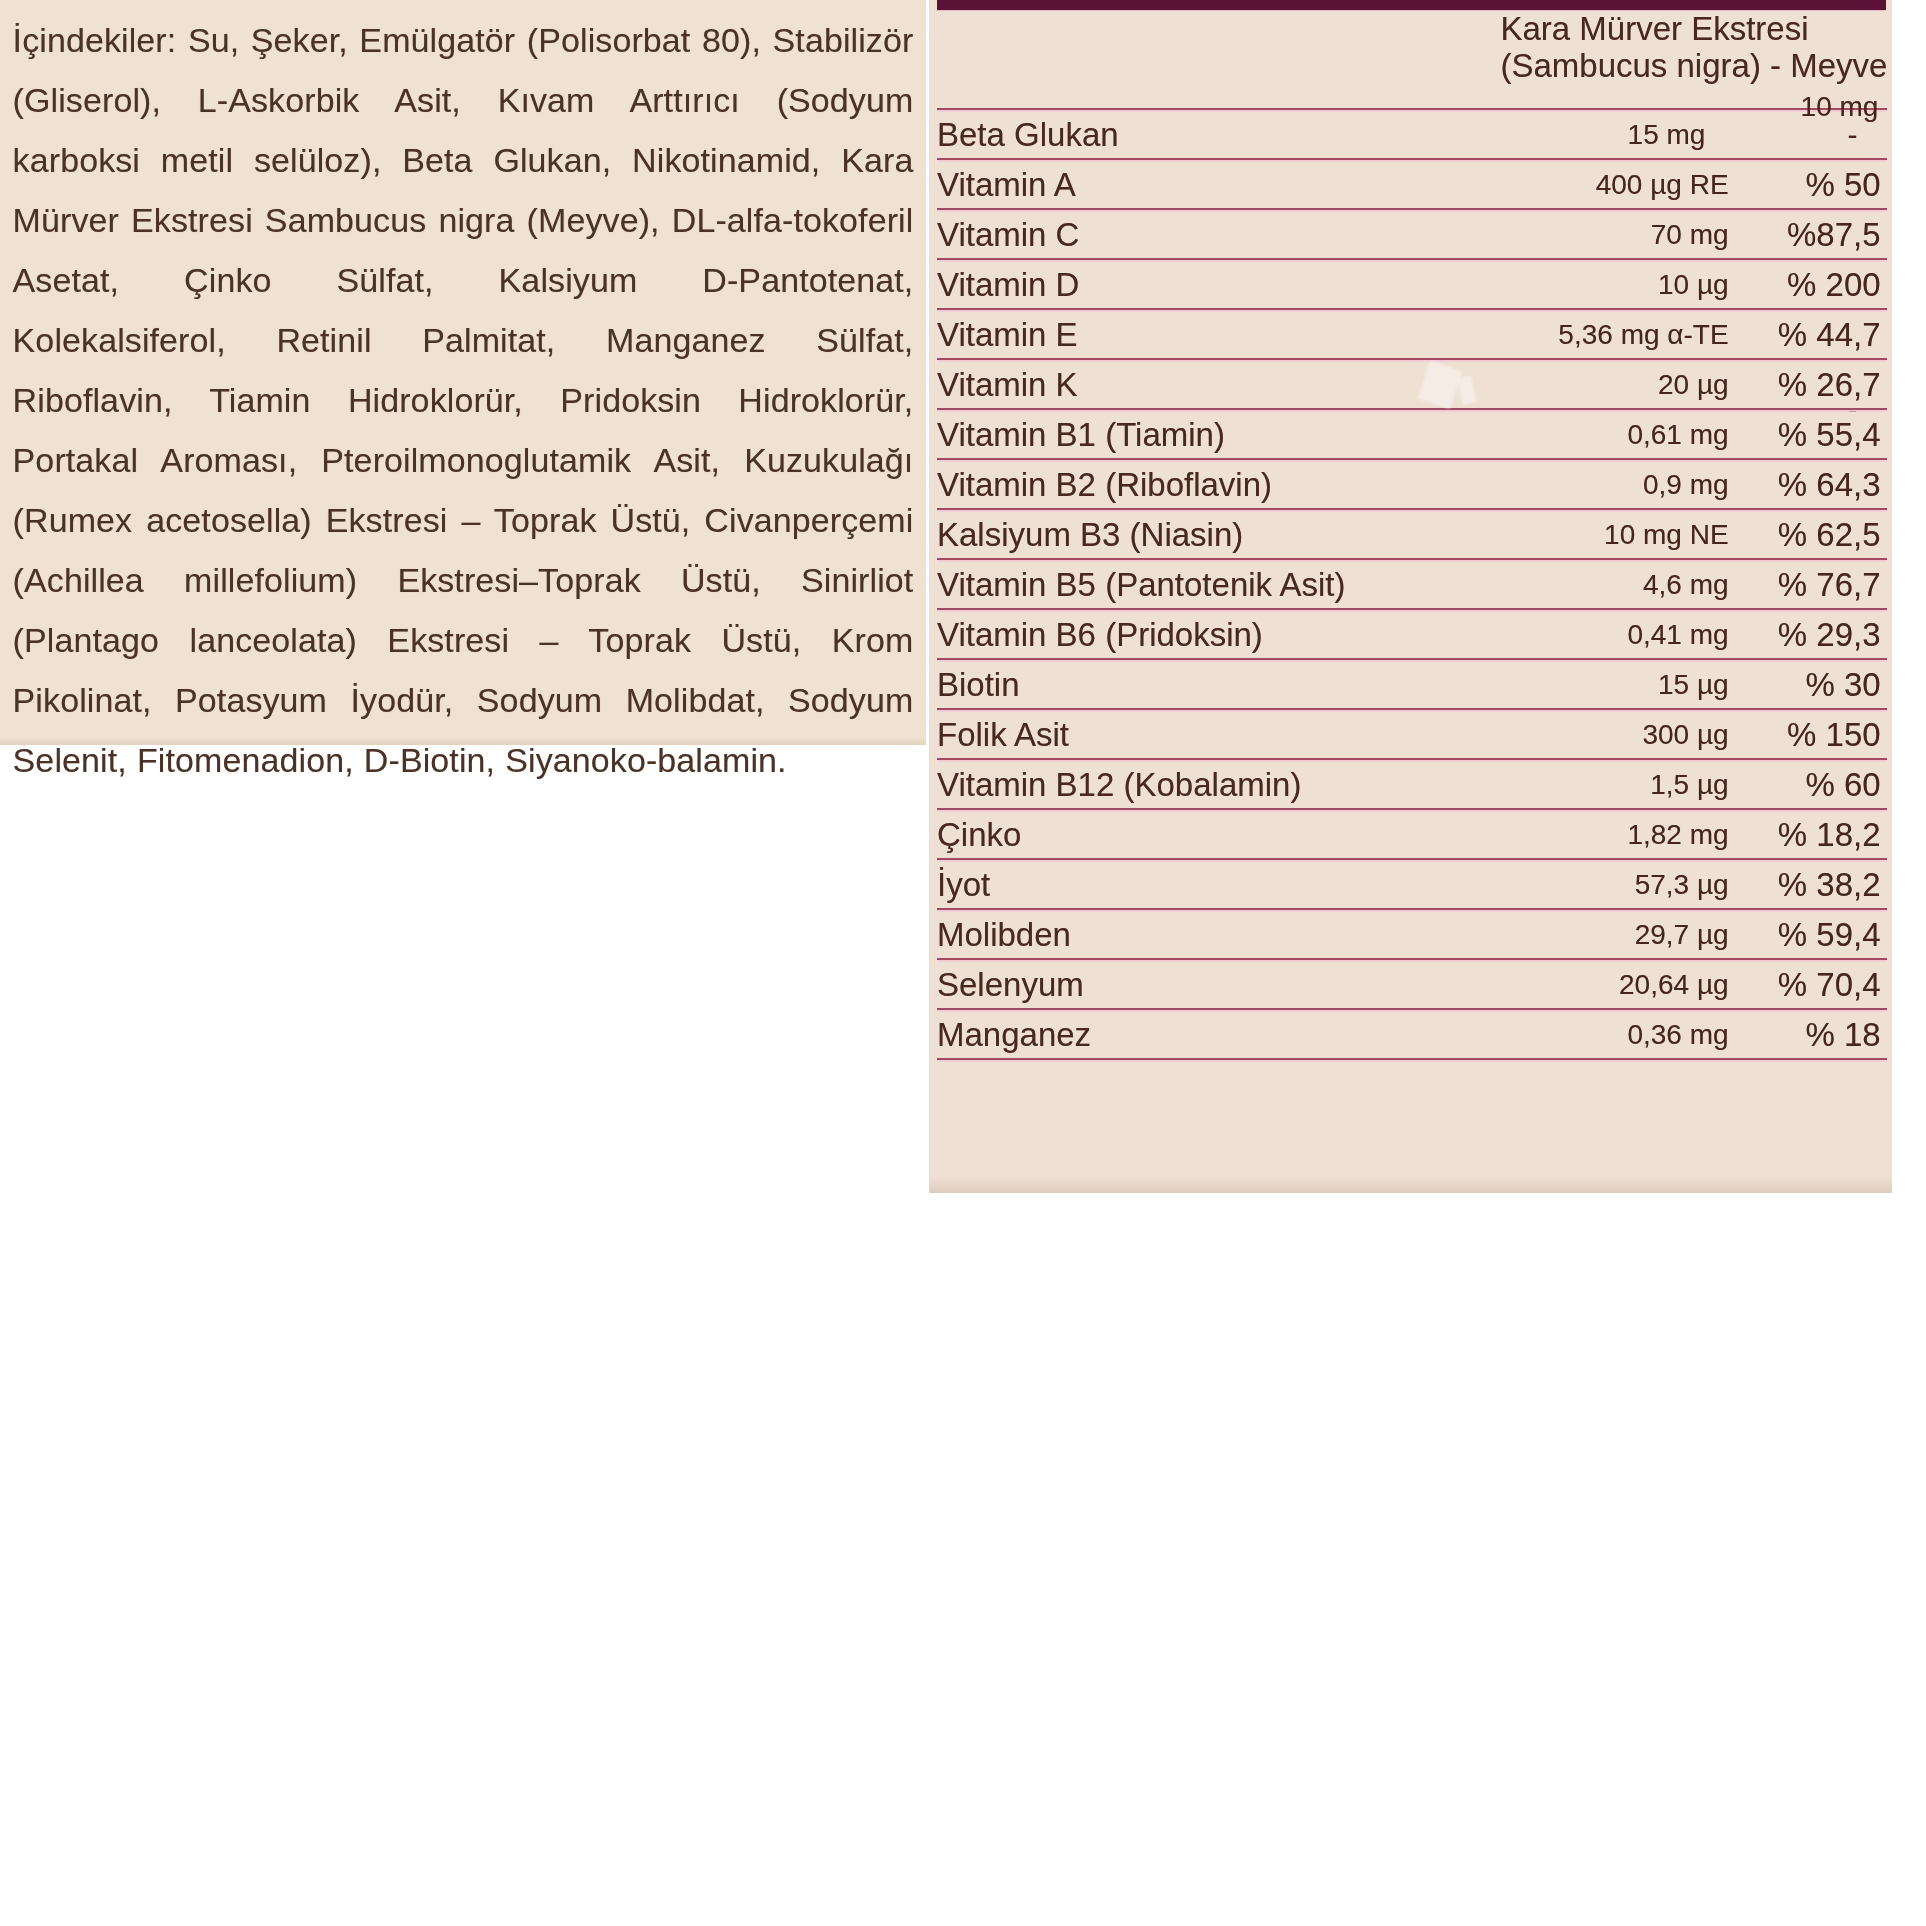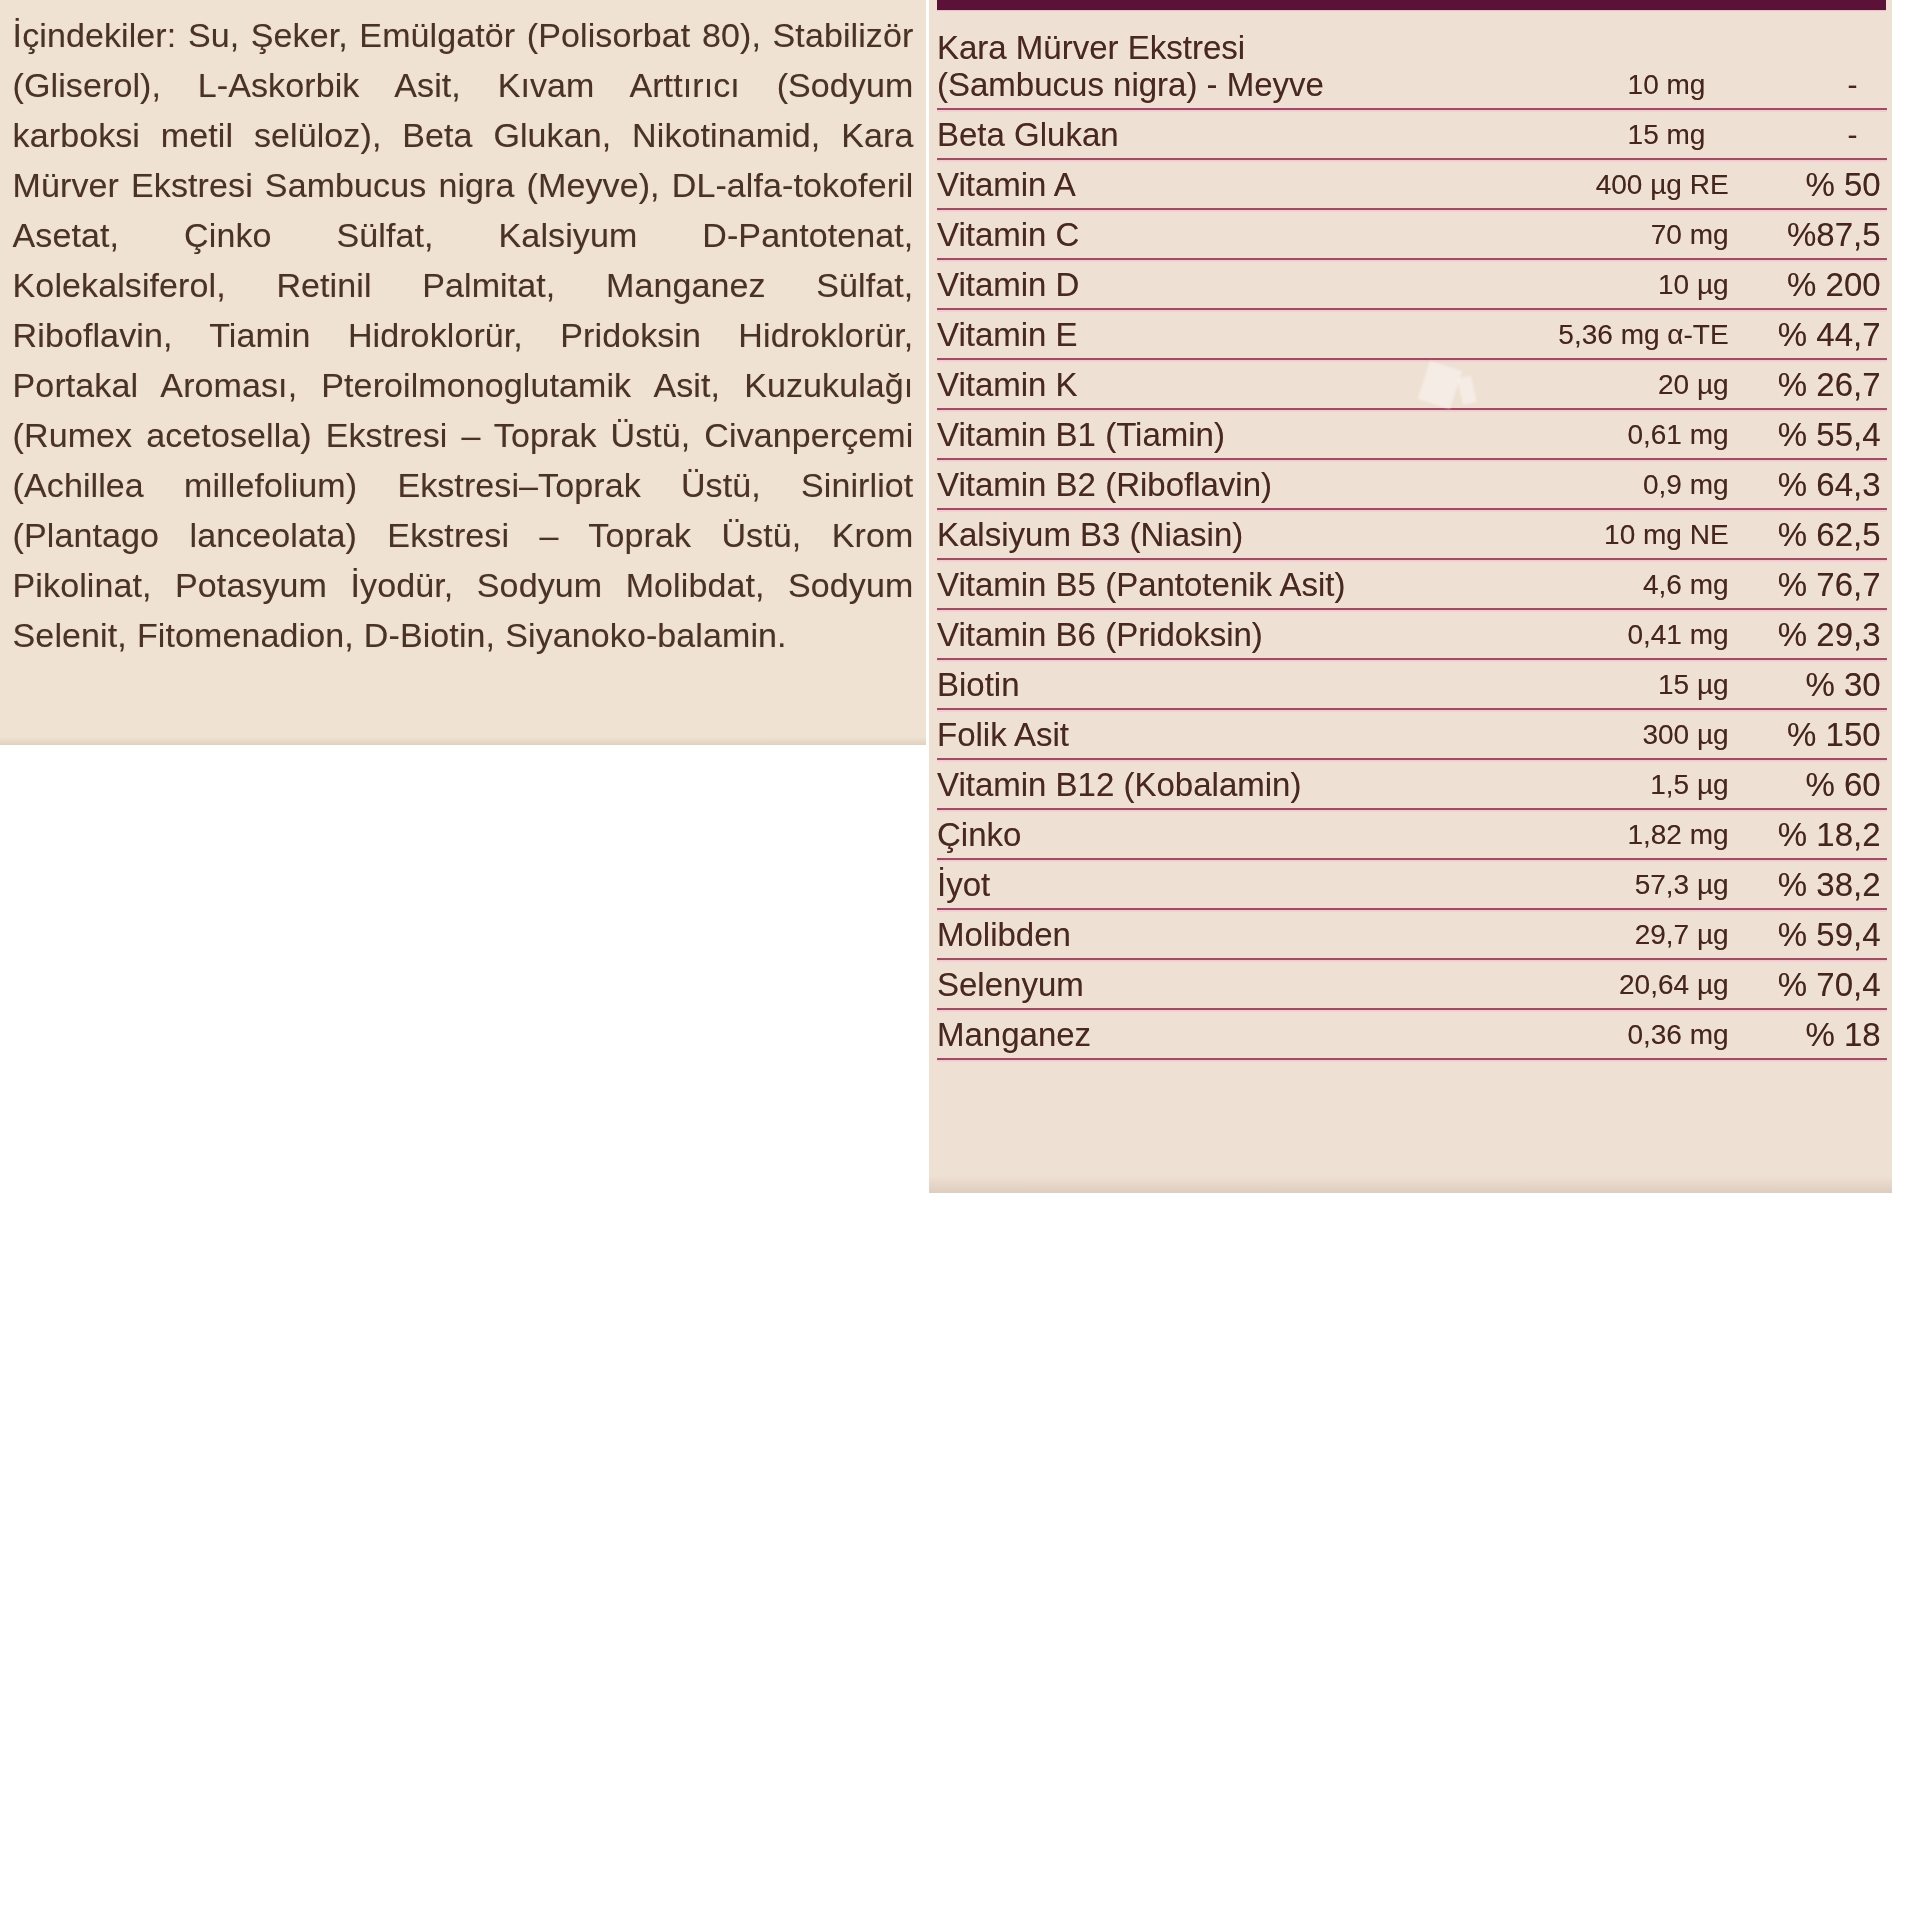--- a/index.html
+++ b/index.html
@@ -29,21 +29,21 @@
   #ingredients-panel::after {
     content: "";
     position: absolute;
     left: 0; right: 0; bottom: 0;
     height: 8px;
     background: linear-gradient(to bottom, rgba(222,207,186,0.0), rgba(214,196,172,0.55));
     pointer-events: none;
   }
   #ingredients-text {
     font-size: 34px;
-    line-height: 50px;
+    line-height: 60px;
     color: #4a3326;
     text-align: justify;
     text-align-last: left;
     letter-spacing: 0.1px;
     word-spacing: 0.6px;
     text-shadow: 0 0 0.7px rgba(74,51,38,0.35);
   }
 
   
   #nutrition-panel {
@@ -81,20 +81,21 @@
     align-items: flex-end;
     position: relative;
     border-bottom: 2.9px solid #a34a63;
     box-shadow: 0 1.7px 0 0 #f3c9d3;
     height: 50px;
     box-sizing: border-box;
   }
   .nrow.tall {
     height: 100px;
     align-items: flex-end;
+    flex-direction: column;
   }
   .nrow:last-child { }
 
   .nrow .nname {
     flex: 1 1 auto;
     font-size: 33px;
     line-height: 37px;
     color: #48281f;
     white-space: pre-line;
     padding-bottom: 4.6px;

